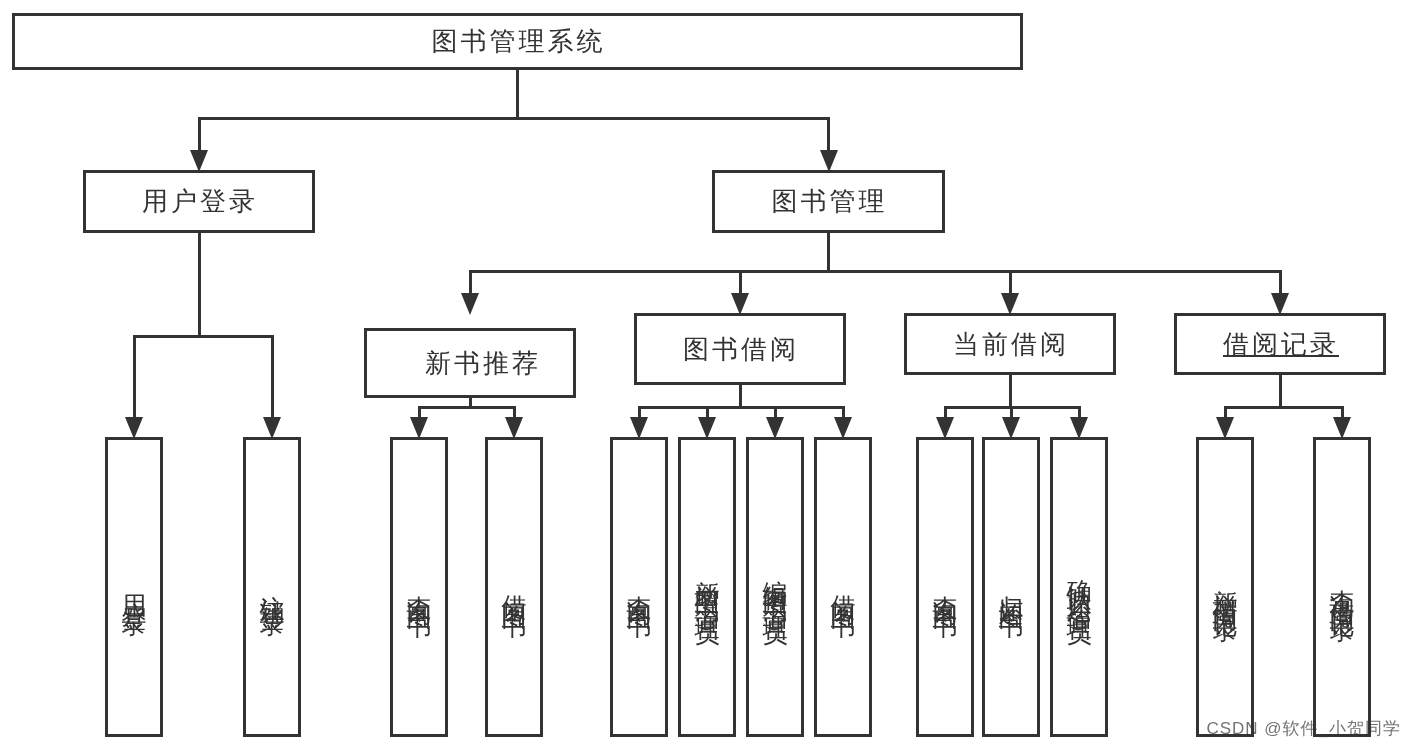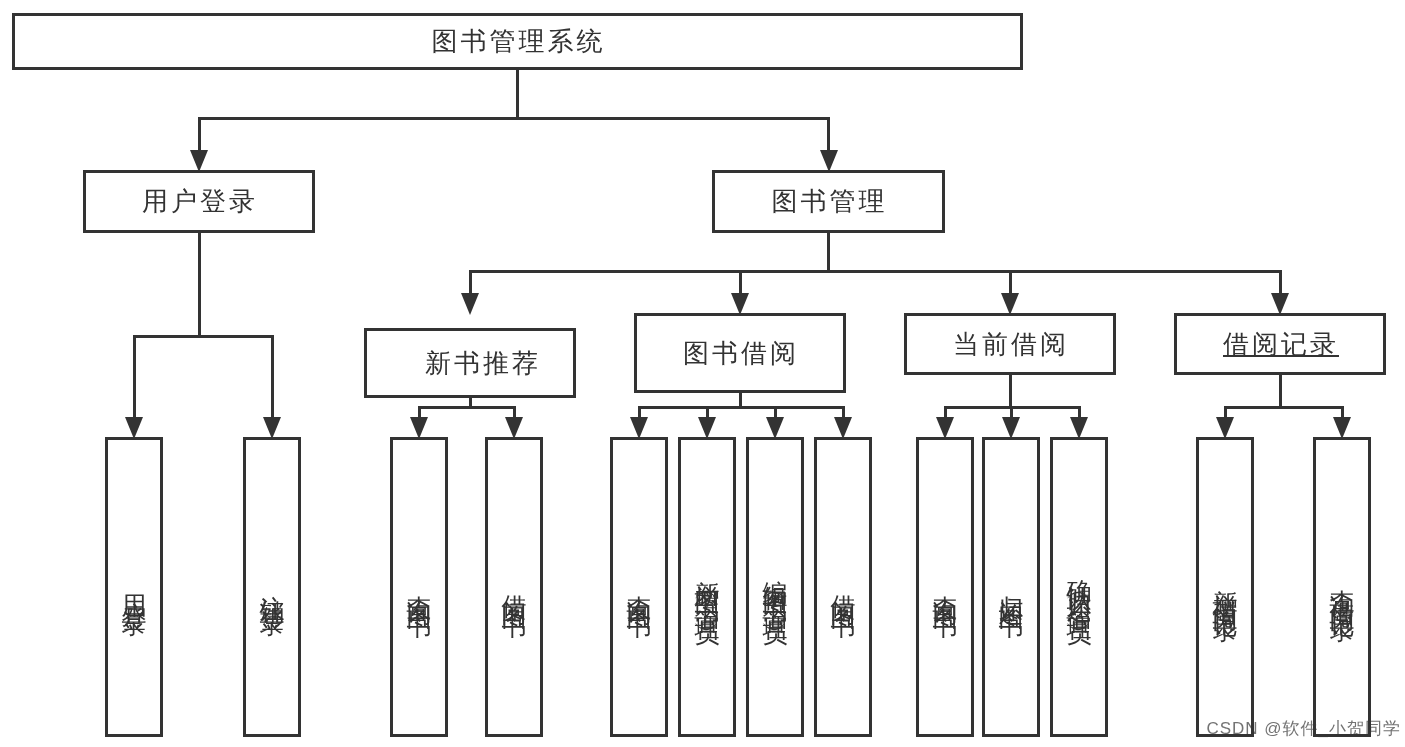--- a/index.html
+++ b/index.html
@@ -130,21 +130,21 @@
       </div>
       <div class="node wide" style="left: 83px; top: 170px; width: 232px; height: 63px;">
         <span class="node-label">用户登录</span>
       </div>
       <div class="node wide" style="left: 712px; top: 170px; width: 233px; height: 63px;">
         <span class="node-label">图书管理</span>
       </div>
       <div class="node wide" style="left: 364px; top: 328px; width: 212px; height: 70px; padding-left: 24px;">
         <span class="node-label">新书推荐</span>
       </div>
-      <div class="node wide" style="left: 634px; top: 313px; width: 212px; height: 80px;">
+      <div class="node wide" style="left: 634px; top: 313px; width: 212px; height: 72px;">
         <span class="node-label">图书借阅</span>
       </div>
       <div class="node wide" style="left: 904px; top: 313px; width: 212px; height: 62px;">
         <span class="node-label">当前借阅</span>
       </div>
       <div class="node wide" style="left: 1174px; top: 313px; width: 212px; height: 62px; text-decoration: underline;">
         <span class="node-label">借阅记录</span>
       </div>
       <div class="node tall" style="left: 105px; top: 437px; width: 58px; height: 300px;">
         <span class="node-label">用户登录</span>

